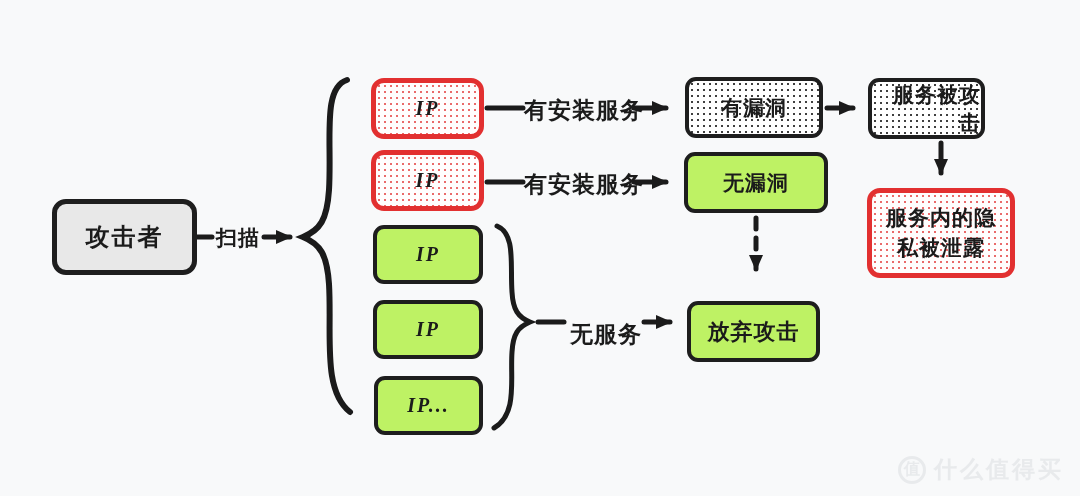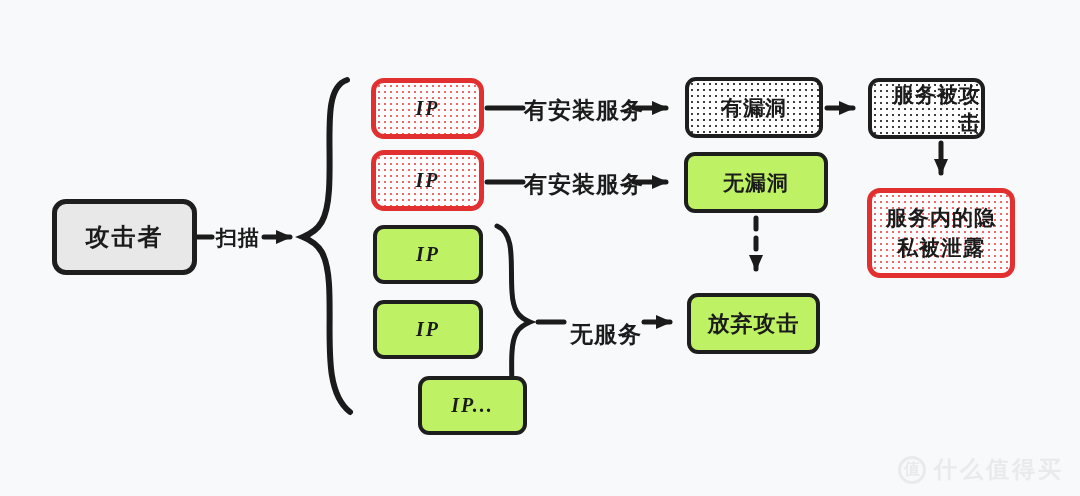--- a/index.html
+++ b/index.html
@@ -61,26 +61,26 @@
     text-align: center;
     letter-spacing: 1px;
     white-space: nowrap;
   }
   
   .n-attacker { left:52px; top:199px; width:145px; height:76px; background:#e8e8e8; border-width:5px; border-radius:14px; font-size:24px; letter-spacing:2px; }
   .n-ip1 { left:371px; top:78px;  width:113px; height:61px; }
   .n-ip2 { left:371px; top:150px; width:113px; height:61px; }
   .n-ip3 { left:373px; top:225px; width:110px; height:59px; }
   .n-ip4 { left:373px; top:300px; width:110px; height:59px; }
-  .n-ip5 { left:374px; top:376px; width:109px; height:59px;margin-left:44px; }
+  .n-ip5 { left:374px; top:376px; width:109px; height:59px; }
   .n-hasvuln  { left:685px; top:77px;  width:138px; height:61px; }
   .n-novuln   { left:684px; top:152px; width:144px; height:61px; }
   .n-attacked { left:868px; top:78px;  width:117px; height:61px; }
   .n-leak     { left:867px; top:188px; width:148px; height:90px; font-size:21px; line-height:1.45; padding:0 12px; }
-  .n-abandon  { left:687px; top:293px; width:133px; height:61px; font-size:22px; }
+  .n-abandon  { left:687px; top:301px; width:133px; height:61px; font-size:22px; }
   
   .l-scan { left:212px; top:224px; width:52px; font-size:21px; }
   .l-svc1 { left:524px; top:95px;  width:108px; }
   .l-svc2 { left:524px; top:169px; width:108px; }
   .l-nosvc{ left:570px; top:319px; width:68px; }
   .watermark {
     position: absolute;
     right: 16px;
     bottom: 11px;
     display: flex;

